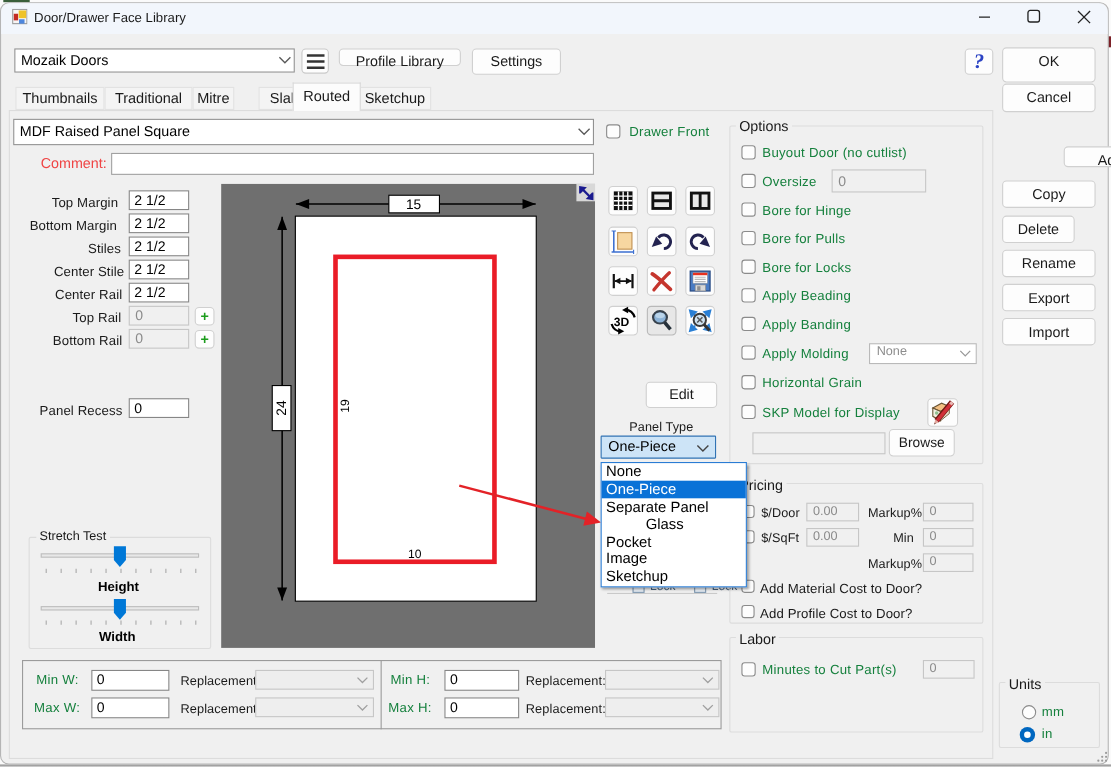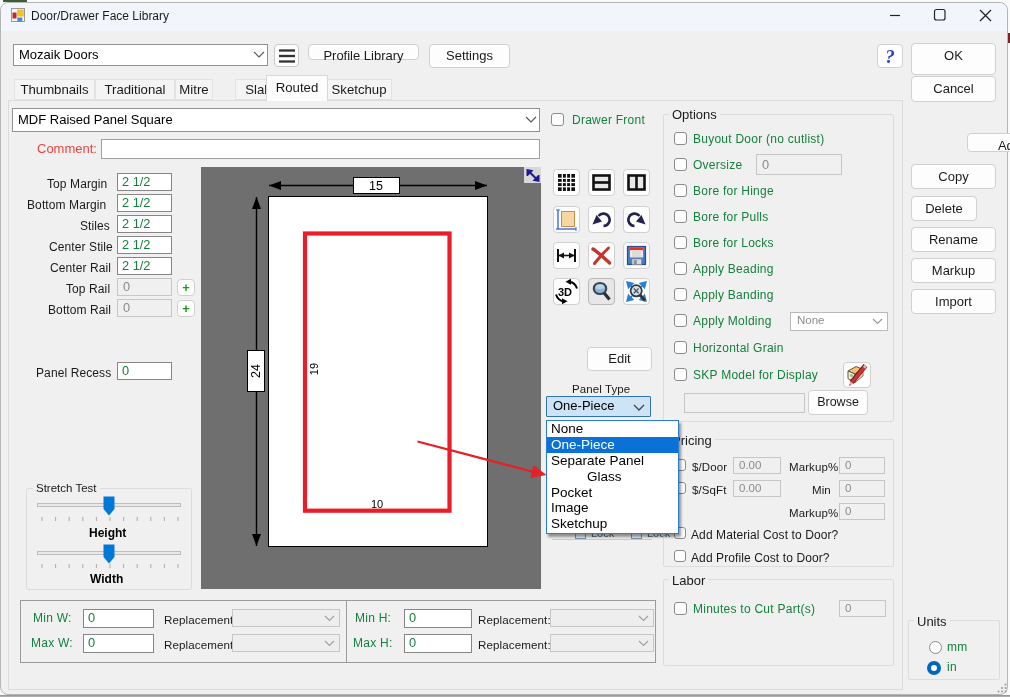--- a/index.html
+++ b/index.html
@@ -1,21 +1,21 @@
 <!DOCTYPE html>
 <html><head>
 <meta charset="utf-8">
 <style>
   * { margin:0; padding:0; box-sizing:border-box; }
   html,body { width:1010px; height:697px; background:#fafafa; font-family:"Liberation Sans",sans-serif; overflow:hidden; }
   .abs { position:absolute; }
   #win { position:absolute; left:0; top:2px; width:1008px; height:693px; background:#f0f0f0; border:1px solid #b5b5b5; border-radius:8px; }
   #titlebar { position:absolute; left:1px; top:3px; width:1006px; height:28px; background:#f2f6fc; border-radius:8px 8px 0 0; }
   .btn { position:absolute; background:#fdfdfd; border:1px solid #d0d0d0; border-radius:4px; font-size:13px; color:#1a1a1a; text-align:center; }
-  .tfield { position:absolute; background:#fff; border:1px solid #868686; font-size:12.8px; color:#15803d; padding-left:4px; }
+  .tfield { position:absolute; background:#fff; border:1px solid #868686; font-size:12.8px; color:#000000; padding-left:4px; }
   .dfield { position:absolute; background:#f0f0f0; border:1px solid #c6c6c6; font-size:12.8px; color:#8a8a8a; padding-left:5px; }
   .cb { position:absolute; width:13px; height:13px; background:#fdfdfd; border:1px solid #8b8b8b; border-radius:3px; }
   .cblbl { position:absolute; font-size:12px; letter-spacing:0.25px; color:#15803d; white-space:nowrap; }
   .grp { position:absolute; border:1px solid #dcdcdc; border-radius:2px; }
   .grplbl { position:absolute; font-size:13px; color:#1a1a1a; background:#f0f0f0; padding:0 3px; white-space:nowrap; }
   .tab { position:absolute; top:79px; height:21px; background:#f4f4f4; border:1px solid #e2e2e2; font-size:13.2px; color:#1a1a1a; text-align:center; line-height:20px; }
   .slbl { position:absolute; font-size:12px; letter-spacing:0.1px; color:#1a1a1a; white-space:nowrap; }
   .ddd { position:absolute; background:#eeeeee; border:1px solid #c6c6c6; }
 </style>
 </head>
@@ -57,21 +57,21 @@
 </svg>
 <div class="btn" style="left:308px;top:44px;width:111px;height:16px;line-height:22px;">Profile Library</div>
 <div class="btn" style="left:429px;top:44px;width:81px;height:24px;line-height:22px;">Settings</div>
 <div class="btn" style="left:877px;top:44px;width:26px;height:24px;line-height:23px;font-family:'Liberation Serif',serif;font-weight:bold;font-style:italic;font-size:19px;color:#2b43c4;">?</div>
 <div class="btn" style="left:911px;top:43px;width:85px;height:32px;line-height:24px;">OK</div>
 <div class="btn" style="left:911px;top:76px;width:85px;height:26px;line-height:24px;">Cancel</div>
 <div class="btn" style="left:931px;top:133px;width:85px;height:19px;line-height:23px;margin-left:36px;">Add</div>
 <div class="btn" style="left:911px;top:164px;width:85px;height:25px;line-height:23px;">Copy</div>
 <div class="btn" style="left:911px;top:195.5px;width:66px;height:25px;line-height:23px;">Delete</div>
 <div class="btn" style="left:911px;top:226.5px;width:85px;height:25px;line-height:23px;">Rename</div>
-<div class="btn" style="left:911px;top:258px;width:85px;height:25px;line-height:23px;">Markup</div>
+<div class="btn" style="left:911px;top:258px;width:85px;height:25px;line-height:23px;">Export</div>
 <div class="btn" style="left:911px;top:289px;width:85px;height:25px;line-height:23px;">Import</div>
 
 <div class="abs" style="left:8px;top:100px;width:895px;height:590px;border:1px solid #dcdcdc;"></div>
 <div class="tab" style="left:14px;width:81px;">Thumbnails</div>
 <div class="tab" style="left:95px;width:80px;">Traditional</div>
 <div class="tab" style="left:175px;width:38px;">Mitre</div>
 <div class="tab" style="left:235px;width:47px;">Slab</div>
 <div class="tab" style="left:326px;width:66px;">Sketchup</div>
 <div class="tab" style="left:266px;top:75px;width:62px;height:26px;background:#fcfcfc;border-color:#d8d8d8;border-bottom:none;line-height:23px;z-index:3;">Routed</div>
 

